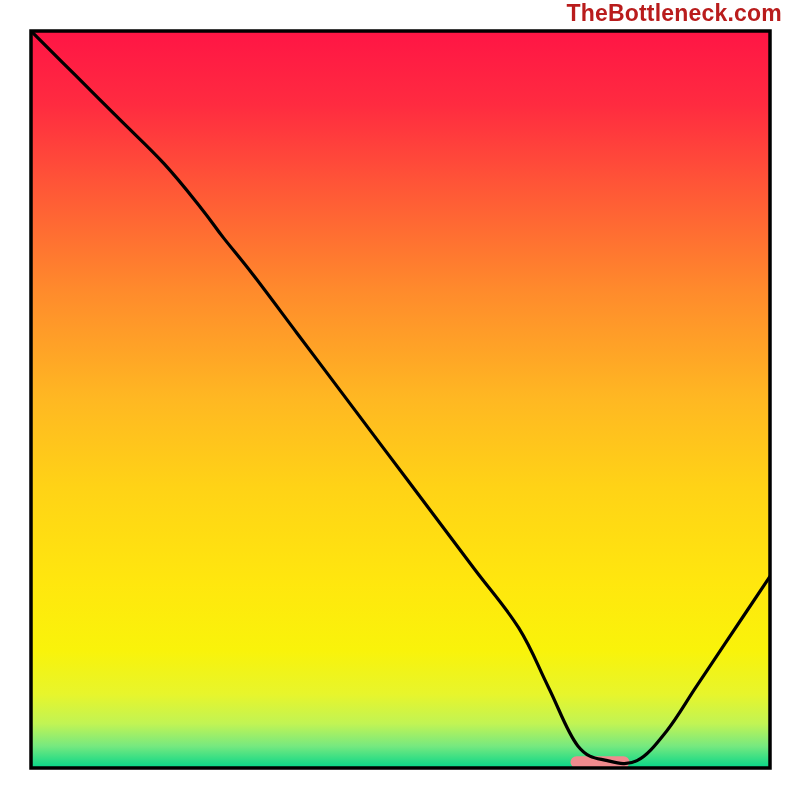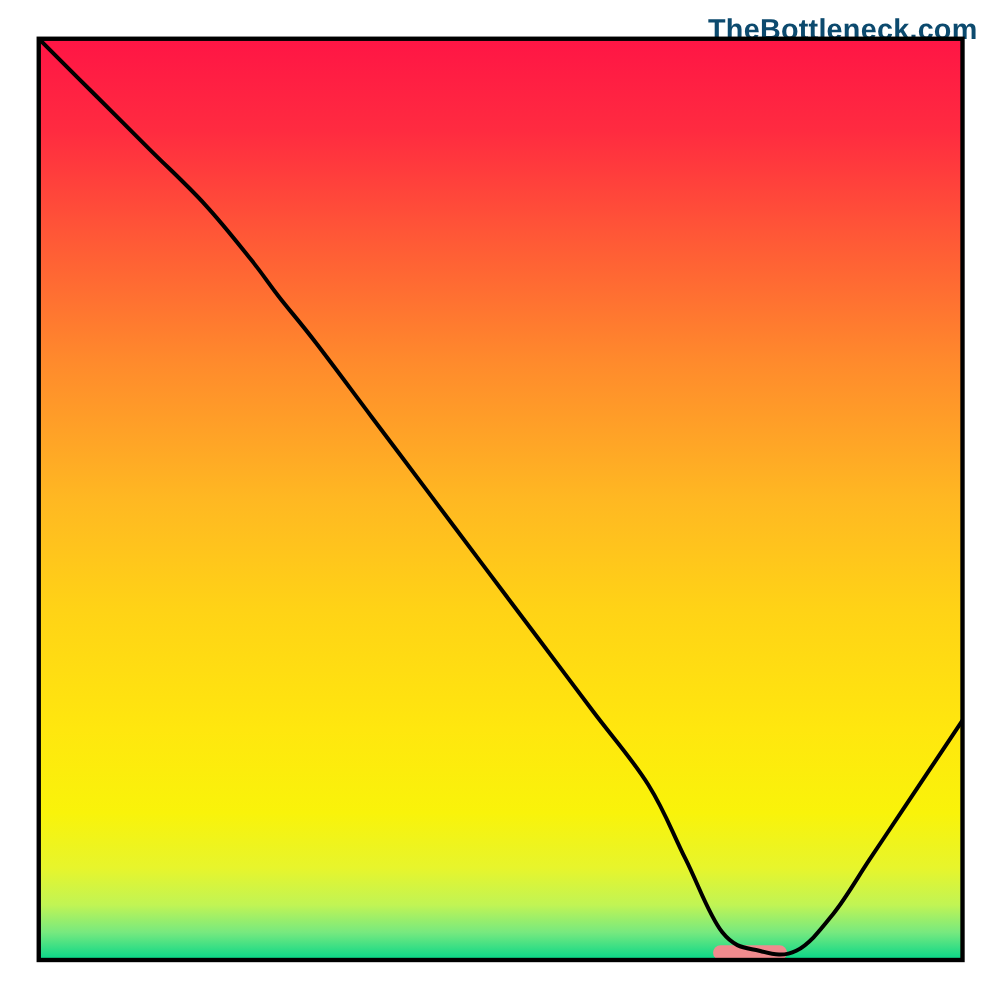--- a/index.html
+++ b/index.html
@@ -12,25 +12,25 @@
     font-family: Arial, Helvetica, sans-serif;
   }
   .wrap {
     position: relative;
     width: 800px;
     height: 800px;
     box-sizing: border-box;
   }
   .watermark {
     position: absolute;
-    top: 10px;
+    top: 0;
     right: 18px;
     font-size: 23px;
     font-weight: 600;
-    color: #0c4a6e;
+    color: #b91c1c;
     letter-spacing: 0.2px;
     user-select: none;
     pointer-events: none;
   }
   svg.plot {
     position: absolute;
     left: 0;
     top: 0;
     width: 800px;
     height: 800px;

